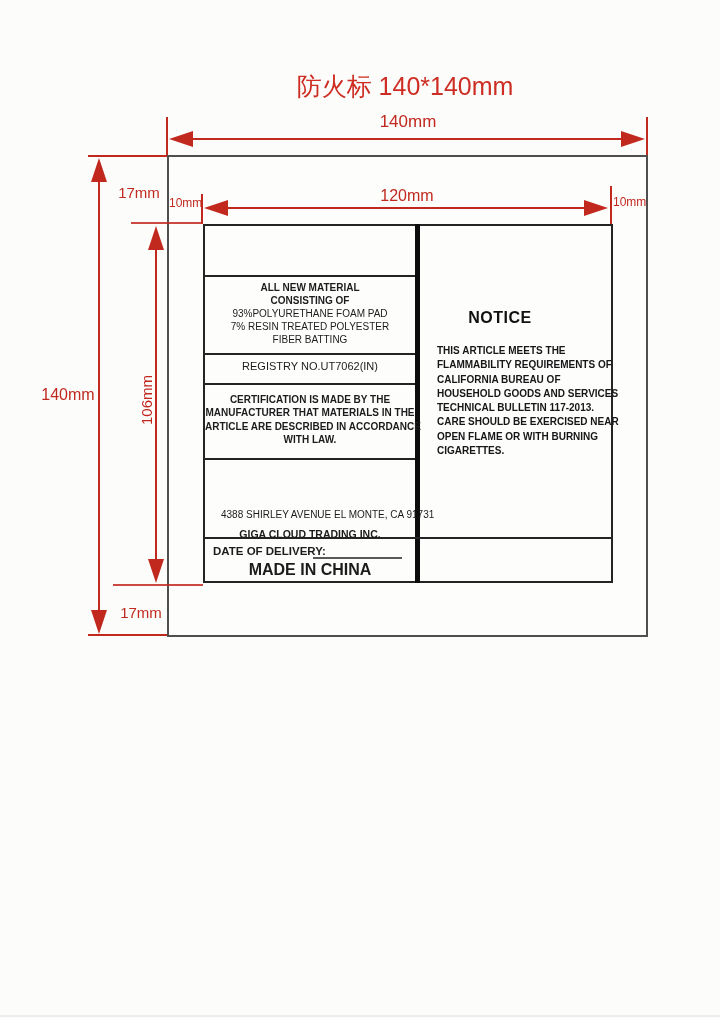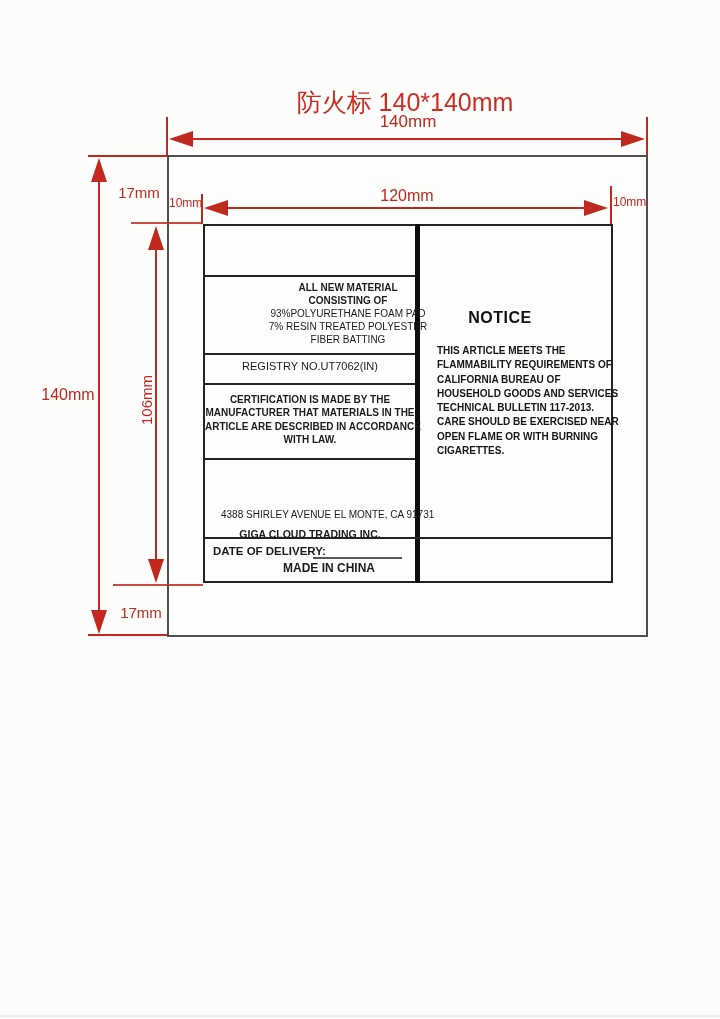--- a/index.html
+++ b/index.html
@@ -14,46 +14,46 @@
   .ah{position:absolute;width:0;height:0;}
   .ah.left {border-top:8px solid transparent;border-bottom:8px solid transparent;border-right:24px solid #c1291f;}
   .ah.right{border-top:8px solid transparent;border-bottom:8px solid transparent;border-left:24px solid #c1291f;}
   .ah.up   {border-left:8px solid transparent;border-right:8px solid transparent;border-bottom:24px solid #c1291f;}
   .ah.down {border-left:8px solid transparent;border-right:8px solid transparent;border-top:24px solid #c1291f;}
 
   .dimlabel{position:absolute;color:#c1291f;white-space:nowrap;}
 
   
   .title{position:absolute;top:70px;left:405px;transform:translateX(-50%);
-         font-size:25px;color:#cd2d22;white-space:nowrap;margin-top:16px;}
+         font-size:25px;color:#cd2d22;white-space:nowrap;}
 
   
   .outer-rect{position:absolute;left:167px;top:155px;width:481px;height:482px;
               box-sizing:border-box;border:2px solid #4f4f4f;background:#fdfdfc;}
   .inner-box{position:absolute;left:203px;top:224px;width:410px;height:359px;
              box-sizing:border-box;border:2px solid #242424;background:#fdfdfc;}
   .col-divider{position:absolute;left:415px;top:224px;width:5px;height:359px;background:#0d0d0d;}
   .rowdiv{position:absolute;left:205px;width:210px;height:2px;background:#242424;}
   .rowdiv-full{position:absolute;left:205px;width:408px;height:2px;background:#242424;}
 
   
   .blk{position:absolute;color:#1c1c1c;text-align:center;}
   .lc{left:205px;width:210px;}
   .tl{white-space:pre;}
   .b{font-weight:bold;}
   .penalty{top:231px;font-size:10px;font-weight:bold;line-height:17px;}
-  .material{top:281px;font-size:10px;line-height:13px;margin-left:38px;}
+  .material{top:281px;font-size:10px;line-height:13px;}
   .registry{top:360px;font-size:11px;font-weight:normal;}
   .cert{top:393px;font-size:10px;font-weight:bold;line-height:13.4px;}
   .madefor-h{top:474px;font-size:12.5px;font-weight:bold;}
   .company{top:496px;font-size:10.5px;font-weight:bold;margin-top:32px;}
   .address{top:509px;font-size:10px;margin-left:16px;}
   .date-label{position:absolute;left:213px;top:545px;font-size:11.5px;font-weight:bold;color:#1c1c1c;white-space:pre;}
   .date-line{position:absolute;left:313px;top:557px;width:89px;height:2px;background:#5a5a5a;}
-  .madeinchina{top:561px;font-size:12px;font-weight:bold;padding-left:19px;}
+  .madeinchina{top:561px;font-size:16px;font-weight:bold;}
 
   .notice-h{position:absolute;left:420px;top:309px;width:160px;text-align:center;
             font-size:16px;font-weight:bold;letter-spacing:.5px;color:#111;}
   .notice-body{position:absolute;left:437px;top:344px;width:172px;
                font-size:10px;font-weight:bold;line-height:14.3px;color:#161616;text-align:left;}
 
   .bottom-smudge{position:absolute;left:0;top:1015px;width:720px;height:2px;background:#ededeb;}
 </style>
 </head>
 <body>

